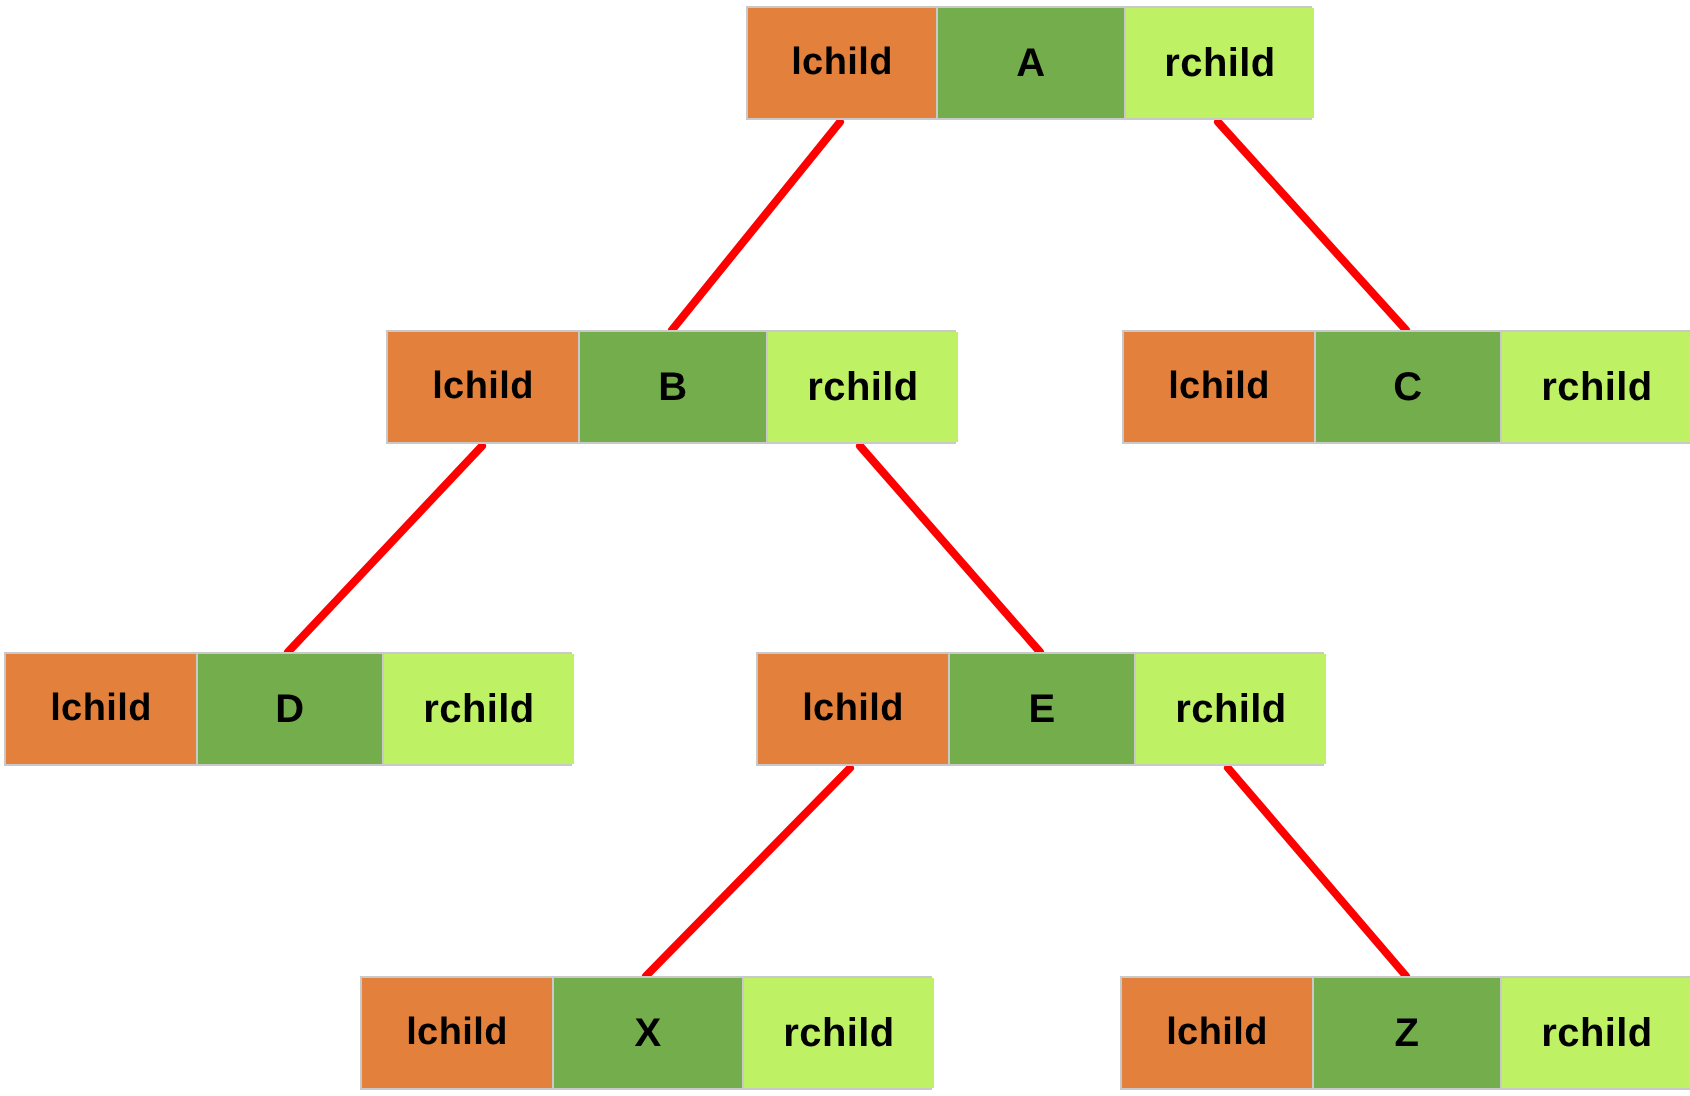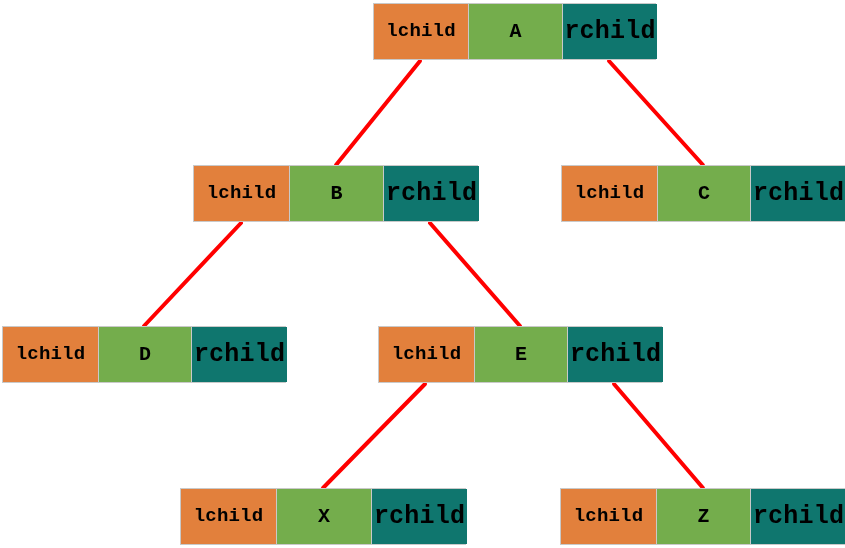--- a/index.html
+++ b/index.html
@@ -32,21 +32,20 @@
   
   .tree-node {
     position: absolute;
     display: flex;
     flex-direction: row;
     align-items: stretch;
     z-index: 2;
     box-sizing: border-box;
     border: 1px solid #c9c9c9;
     background: #c9c9c9;
-    font-family: Liberation Mono, monospace;
   }
   .cell {
     display: flex;
     align-items: center;
     justify-content: center;
     box-sizing: border-box;
     font-weight: bold;
     color: #000000;
     letter-spacing: 0.2px;
     line-height: 1;
@@ -56,22 +55,22 @@
     background: #e2803c;
     font-size: 19px;
   }
   .cell-data {
     background: #74ad4c;
     font-size: 20px;
     border-left: 1px solid #c9c9c9;
     border-right: 1px solid #c9c9c9;
   }
   .cell-rchild {
-    background: #0f766e;
-    font-size: 25px;
+    background: #bef264;
+    font-size: 20px;
     text-align: right;
   }
 </style>
 </head>
 <body>
 
 <div id="diagram">
 
   <svg id="edge-layer" viewBox="0 0 845 548" width="845" height="548" xmlns="http://www.w3.org/2000/svg">
       <line x1="420" y1="61" x2="336" y2="165" stroke="#ff0000" stroke-width="4" stroke-linecap="round"></line>

